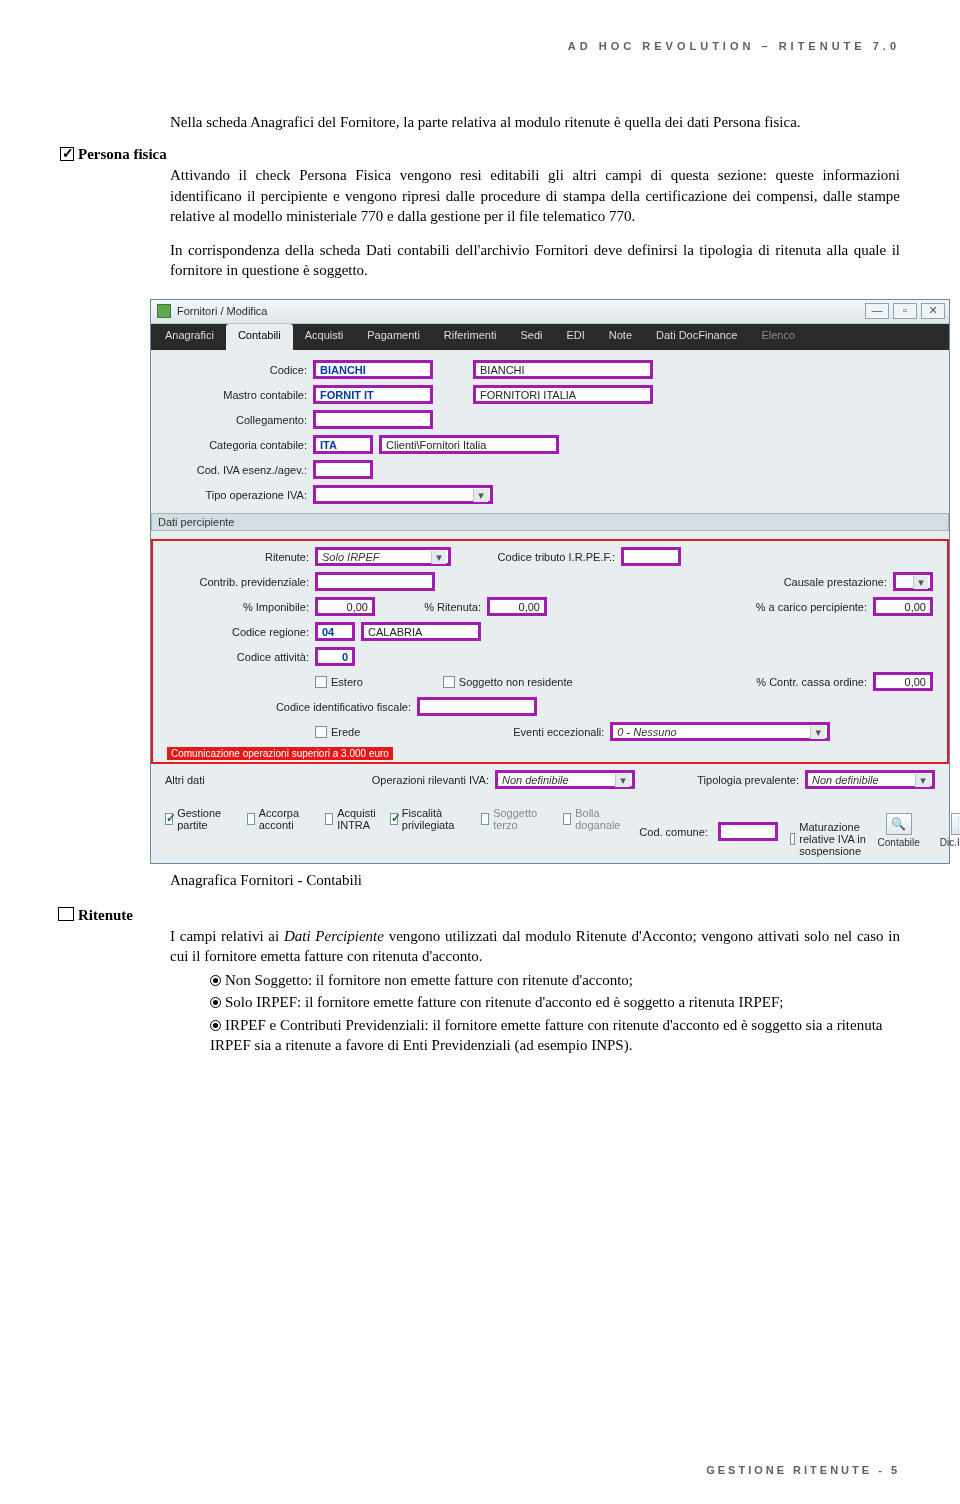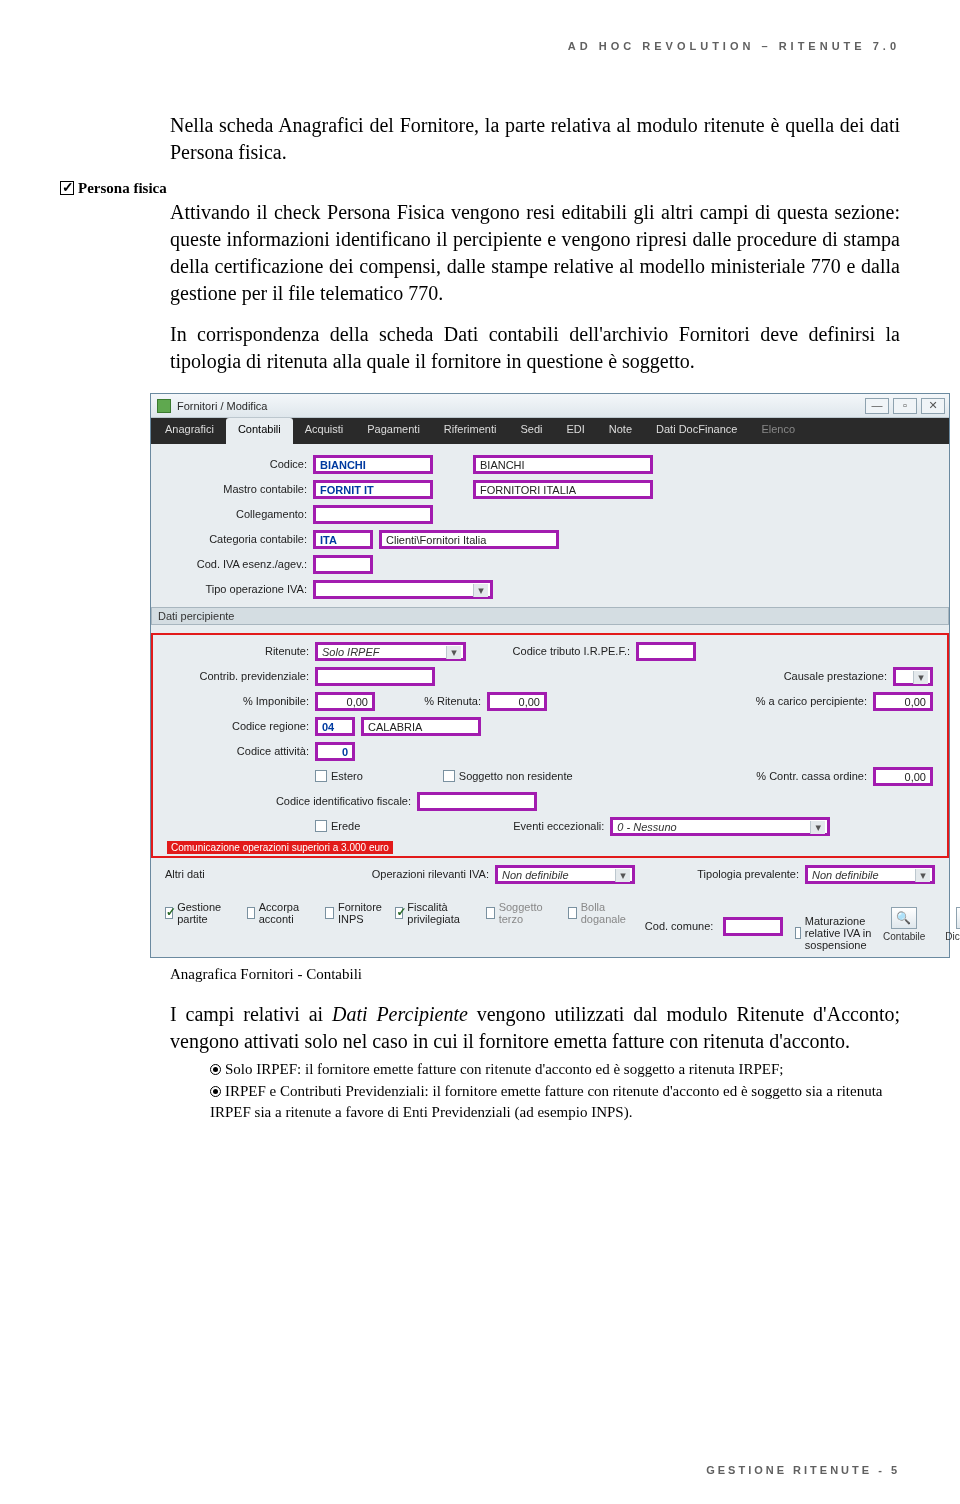--- a/index.html
+++ b/index.html
@@ -24,21 +24,21 @@
     margin-bottom: 60px;
   }
   .main-title {
     font-family: Georgia, serif;
     font-size: 30px;
     font-weight: bold;
     margin-bottom: 24px;
   }
   .body-text {
     font-family: Georgia, serif;
-    font-size: 20px;
+    font-size: 15px;
     line-height: 1.35;
     text-align: justify;
     margin-left: 110px;
     margin-bottom: 14px;
   }
   .section-label {
     font-family: Georgia, serif;
     font-size: 15px;
     font-weight: bold;
     margin-bottom: 2px;
@@ -350,21 +350,21 @@
         <div class="row">
           <span class="lbl">Tipo operazione IVA:</span>
           <span class="fld w2 dropdown"></span>
         </div>
 
         <div class="section-bar">Dati percipiente</div>
 
         <div class="red-box">
           <div class="row">
             <span class="lbl">Ritenute:</span>
-            <span class="fld dropdown" style="width:151px">Solo IRPEF</span>
+            <span class="fld dropdown" style="width:136px">Solo IRPEF</span>
             <span style="width:30px"></span>
             <span class="lbl" style="width:140px">Codice tributo I.R.PE.F.:</span>
             <span class="fld w3"></span>
           </div>
           <div class="row">
             <span class="lbl">Contrib. previdenziale:</span>
             <span class="fld w1"></span>
             <span style="flex:1"></span>
             <span class="lbl" style="width:130px">Causale prestazione:</span>
             <span class="fld dropdown" style="width:40px"></span>
@@ -436,21 +436,21 @@
           <span class="cb">
               <span class="cb-box checked"></span>
               <span class="cb-label">Gestione partite</span>
             </span>
           <span class="cb">
               <span class="cb-box"></span>
               <span class="cb-label">Accorpa acconti</span>
             </span>
           <span class="cb">
               <span class="cb-box"></span>
-              <span class="cb-label">Fornitore INPS</span>
+              <span class="cb-label">Acquisti INTRA</span>
             </span>
         </div>
         <div class="col">
           <span class="cb">
               <span class="cb-box checked"></span>
               <span class="cb-label">Fiscalità privilegiata</span>
             </span>
           <span class="cb">
               <span class="cb-box"></span>
               <span class="cb-label dim">Soggetto terzo</span>
@@ -485,22 +485,26 @@
             </div>
         </div>
       </div>
     </div>
   </div>
 
   <p class="caption">Anagrafica Fornitori - Contabili</p>
 
   <div style="height:18px"></div>
 
+  <div class="section-label">
+    <span class="cascade-icon"></span><span>Ritenute</span>
+  </div>
   <p class="body-text" style="margin-bottom:4px">
     I campi relativi ai <i>Dati Percipiente</i> vengono utilizzati dal modulo Ritenute d'Acconto; vengono attivati solo nel caso in cui il fornitore emetta fatture con ritenuta d'acconto.
   </p>
   <div class="bullets-wrap">
+    <div class="line"><span class="radio-ic"></span><span>Non Soggetto: il fornitore non emette fatture con ritenute d'acconto;</span></div>
     <div class="line"><span class="radio-ic"></span><span>Solo IRPEF: il fornitore emette fatture con ritenute d'acconto ed è soggetto a ritenuta IRPEF;</span></div>
     <div class="line"><span class="radio-ic"></span><span>IRPEF e Contributi Previdenziali: il fornitore emette fatture con ritenute d'acconto ed è soggetto sia a ritenuta IRPEF sia a ritenute a favore di Enti Previdenziali (ad esempio INPS).</span></div>
   </div>
 </div>
 
 <div class="footer-line">GESTIONE RITENUTE - 5</div>
 
 </body></html>

